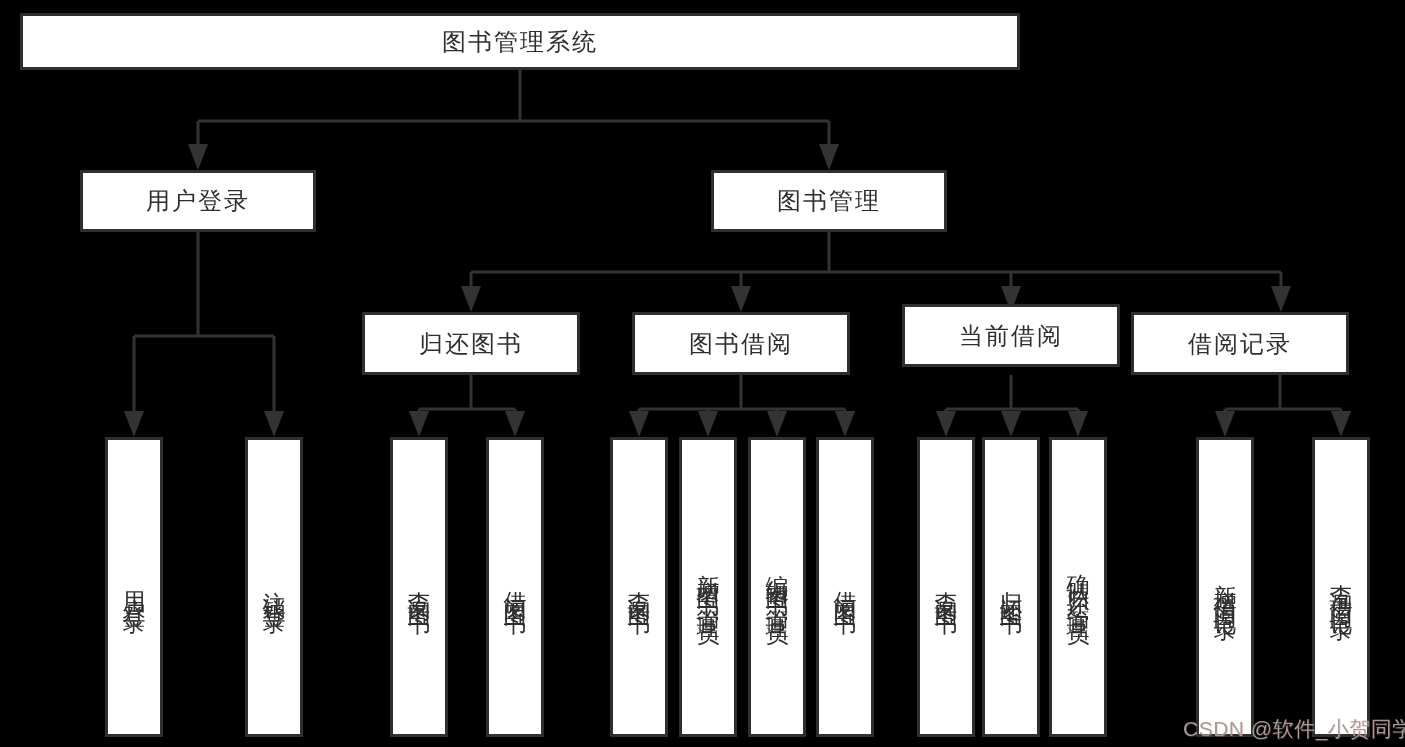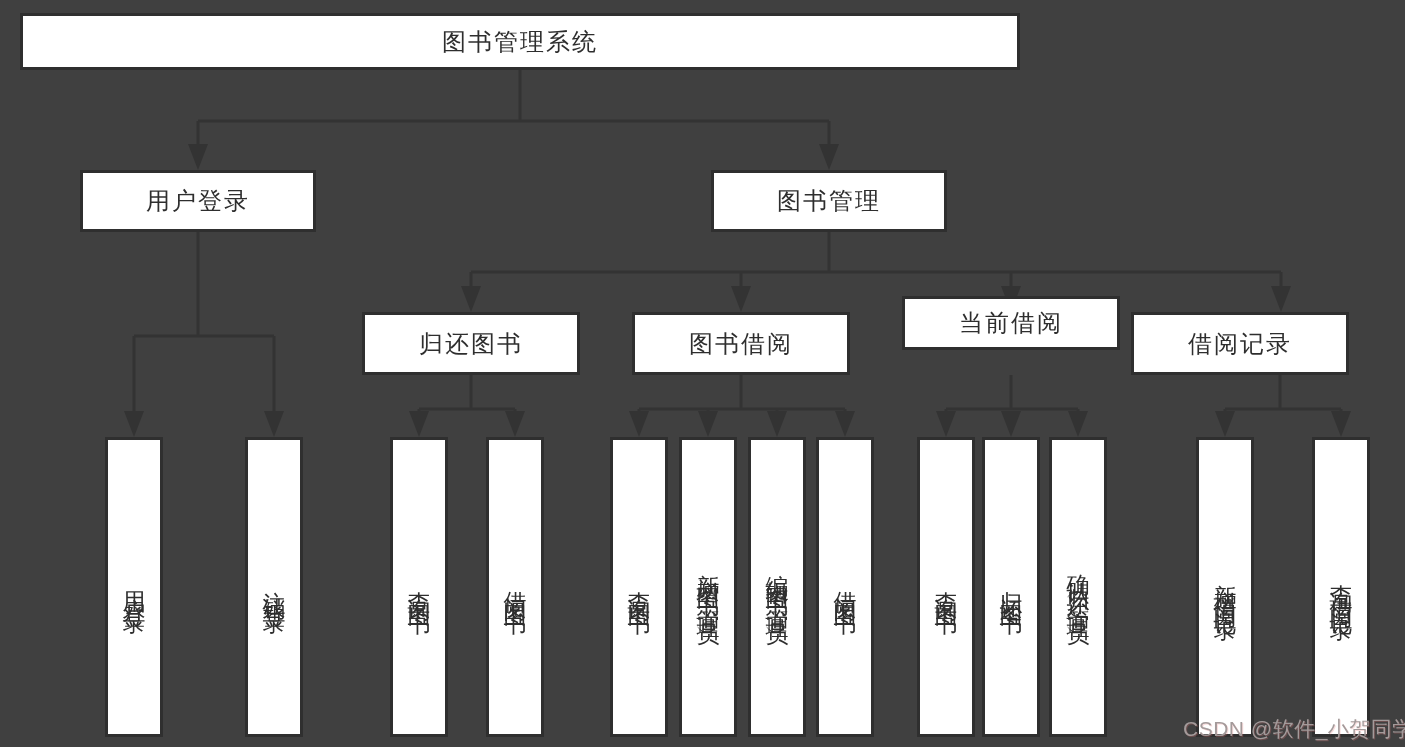--- a/index.html
+++ b/index.html
@@ -1,20 +1,20 @@
 <!DOCTYPE html>
 <html><head>
 <meta charset="utf-8">
 <style>
   html, body { margin: 0; padding: 0; background: #ffffff; }
   .canvas {
     position: relative;
     width: 1405px;
     height: 747px;
-    background: #404040;
+    background: #000000;
     font-family: "Liberation Sans", "DejaVu Sans", sans-serif;
     overflow: hidden;
   }
   .wires {
     position: absolute;
     left: 0; top: 0;
     width: 1405px; height: 747px;
   }
   .wire {
     stroke: #333333;
@@ -95,21 +95,21 @@
     <polygon class="arrowhead" points="1331,411 1351,411 1341,437"></polygon>
   </svg>
 
   <div class="node" style="left:20px; top:13px; width:1000px; height:57px;">图书管理系统</div>
 
   <div class="node" style="left:80px; top:170px; width:236px; height:62px;">用户登录</div>
   <div class="node" style="left:711px; top:170px; width:236px; height:62px;">图书管理</div>
 
   <div class="node" style="left:362px; top:312px; width:218px; height:63px;">归还图书</div>
   <div class="node" style="left:632px; top:312px; width:218px; height:63px;">图书借阅</div>
-  <div class="node" style="left:902px; top:296px; width:218px; height:54px;">当前借阅</div>
+  <div class="node" style="left:902px; top:304px; width:218px; height:63px;">当前借阅</div>
   <div class="node" style="left:1131px; top:312px; width:218px; height:63px;">借阅记录</div>
 
   <div class="node leaf" style="left:105px; top:437px; width:58px; height:300px;">用户登录</div>
   <div class="node leaf" style="left:245px; top:437px; width:58px; height:300px;">注销登录</div>
 
   <div class="node leaf" style="left:390px; top:437px; width:58px; height:300px;">查询图书</div>
   <div class="node leaf" style="left:486px; top:437px; width:58px; height:300px;">借阅图书</div>
 
   <div class="node leaf" style="left:610px; top:437px; width:58px; height:300px;">查询图书</div>
   <div class="node leaf" style="left:679px; top:437px; width:58px; height:300px;">新增图书（管理员）</div>

